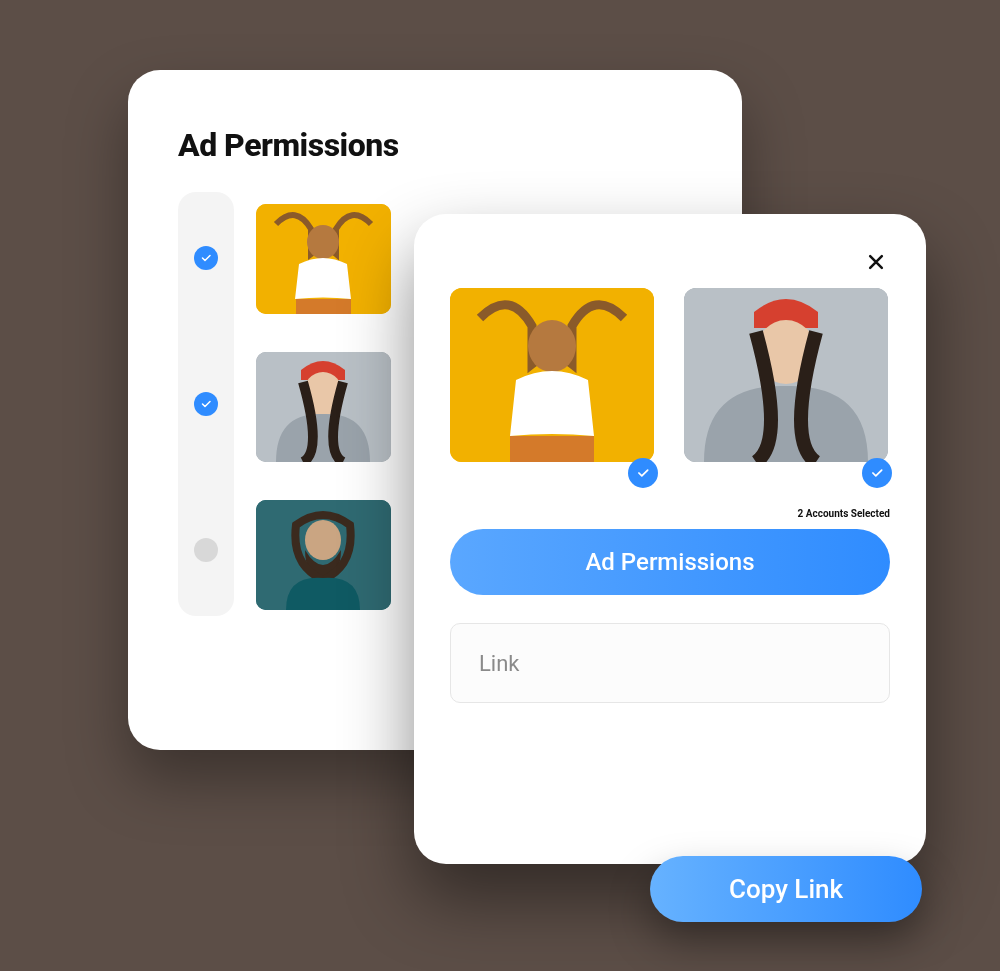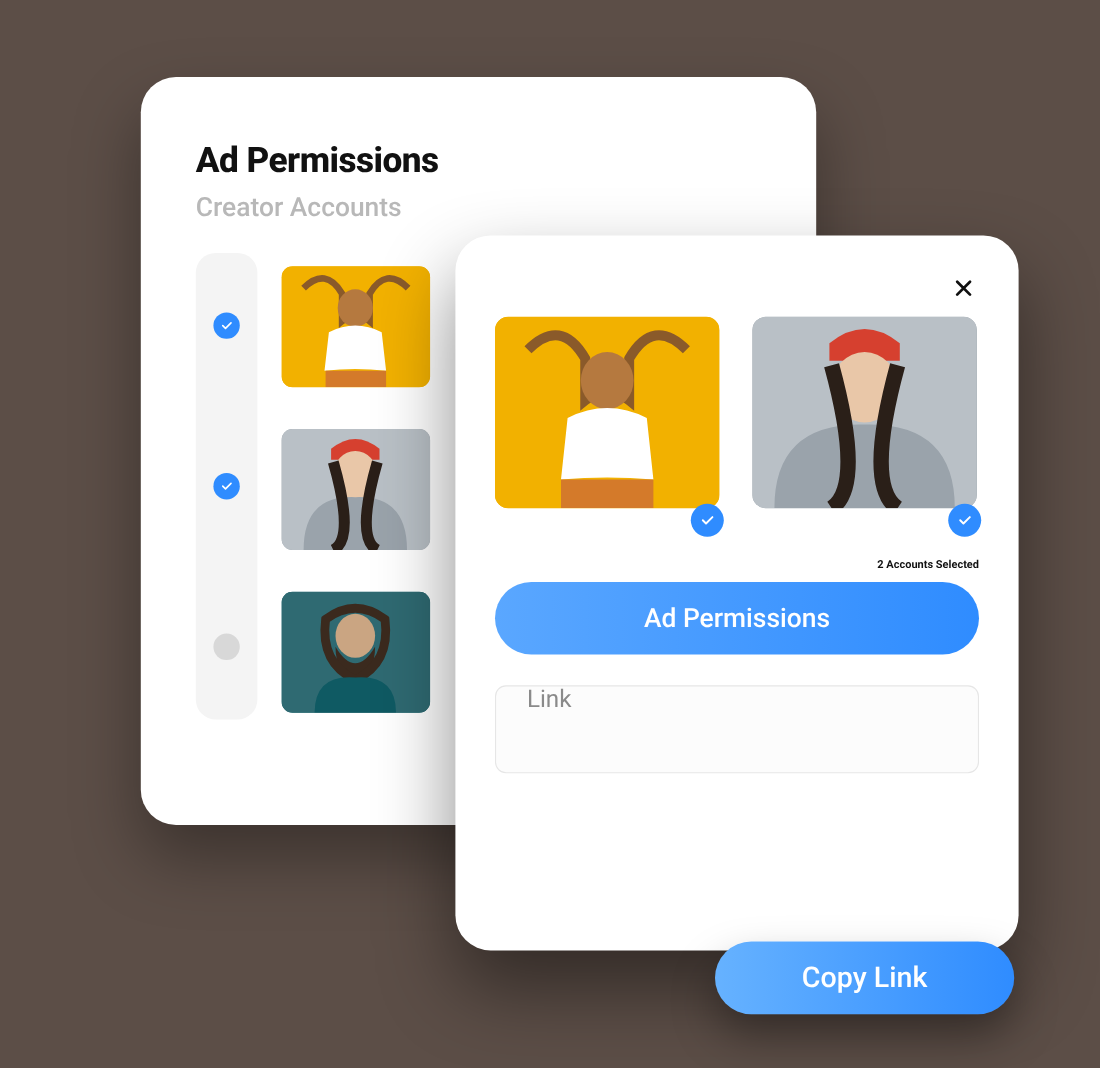--- a/index.html
+++ b/index.html
@@ -113,21 +113,21 @@
     background: linear-gradient(90deg,#5aa7ff 0%, #2f8cff 100%);
     color: #fff; cursor: pointer;
   }
   .link-field {
     margin-top: 28px;
     height: 80px;
     border: 1px solid #e6e6e6;
     border-radius: 10px;
     background: #fcfcfc;
     padding: 0 28px;
-    display:flex; align-items:flex-start;
+    display:flex; align-items:center;
     color: #8a8a8a; font-size: 22px;
   }
 
   .copy-btn {
     position: absolute;
     left: 650px;
     top: 856px;
     width: 272px; height: 66px;
     border-radius: 40px;
     background: linear-gradient(90deg,#66b2ff 0%, #2f8cff 100%);
@@ -144,21 +144,20 @@
   .av-teal { background: #0f5a63; }
 
   
   .thumb svg, .thumb-lg svg { width:100%; height:100%; display:block; }
 </style>
 </head>
 <body>
 
 <div class="card-back">
   <h1>Ad Permissions</h1>
-  <div class="subtitle">Creator Accounts</div>
 
   <div class="account-list">
     <div class="check-col">
       <div class="dot dot-blue">
         <svg viewBox="0 0 24 24">
             <path fill="none" stroke="#fff" stroke-width="3" stroke-linecap="round" stroke-linejoin="round" d="M5 12l5 5L20 7"></path>
           </svg>
       </div>
       <div class="dot dot-blue">
         <svg viewBox="0 0 24 24">

